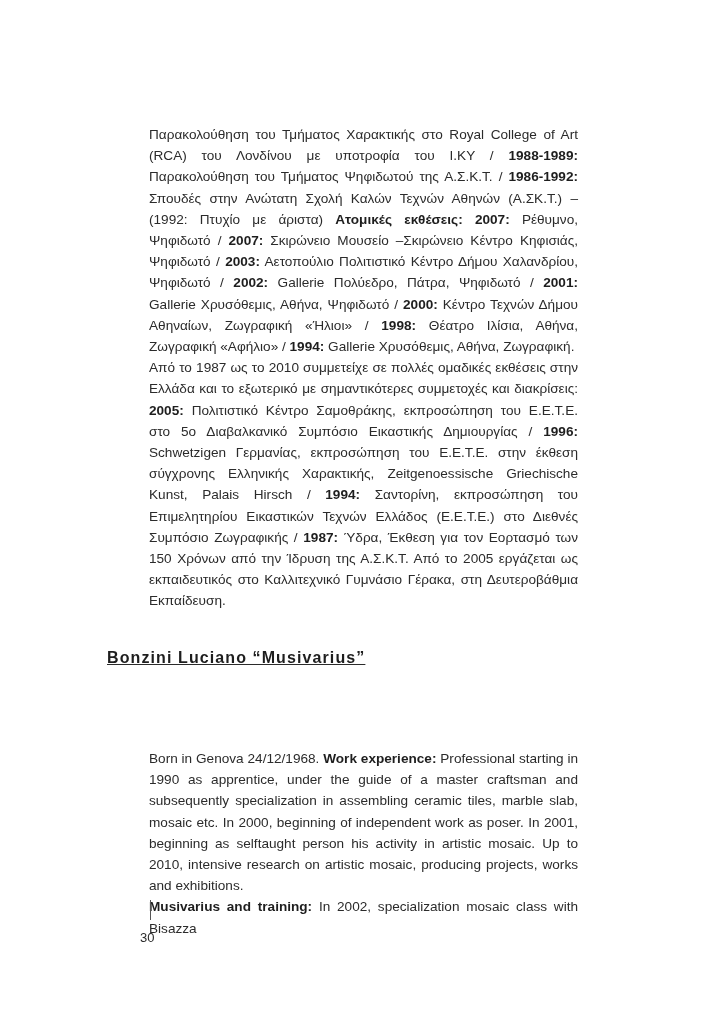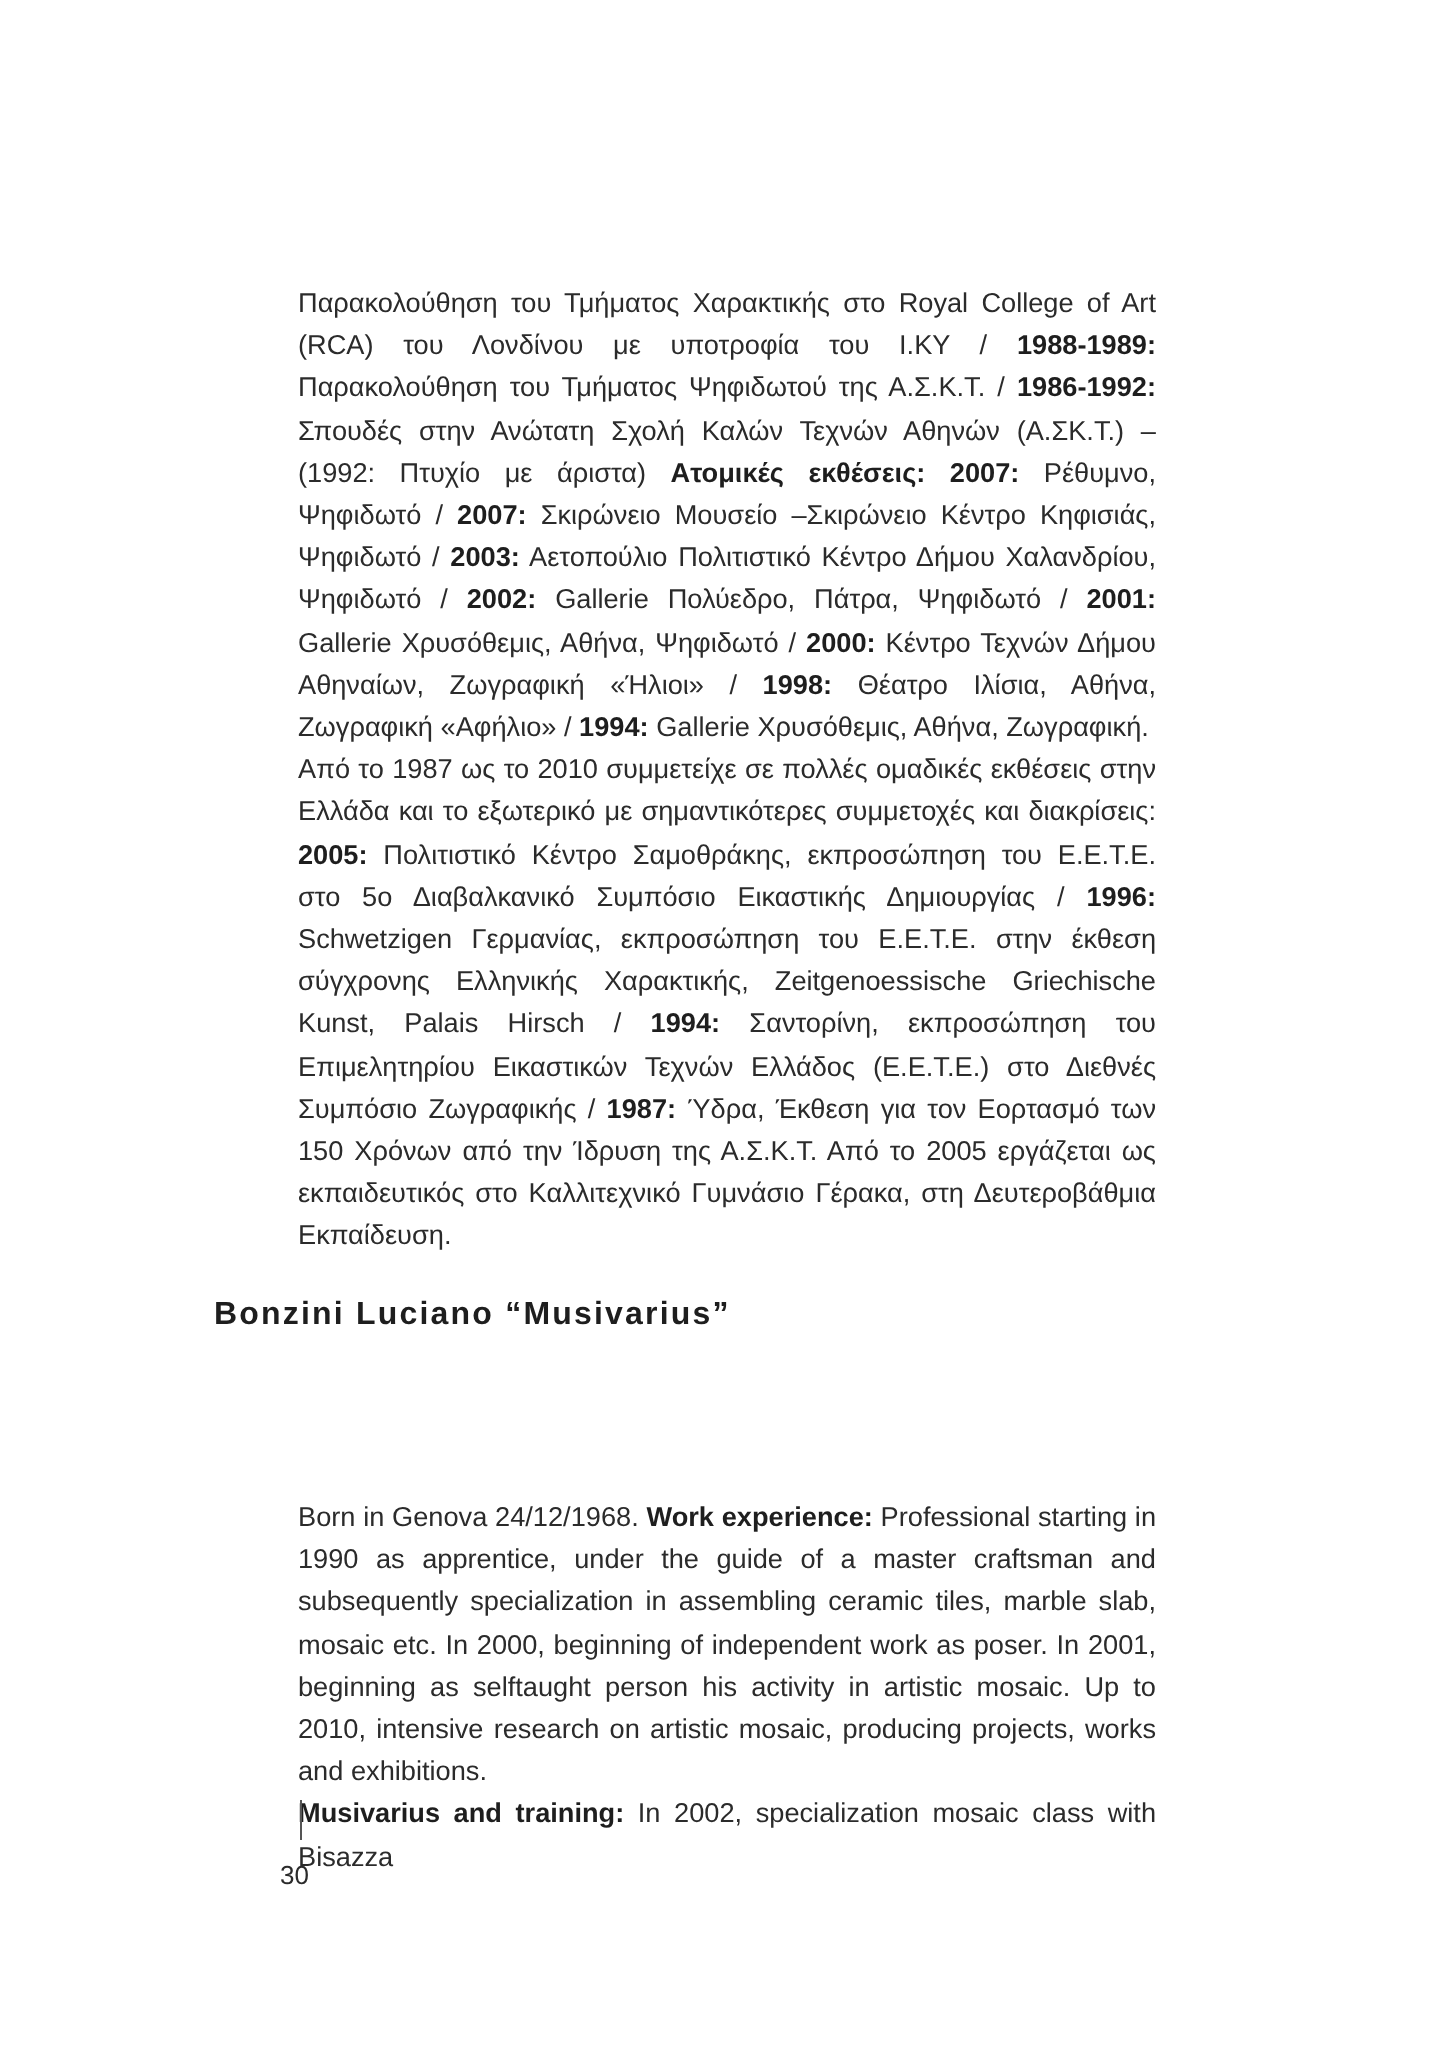--- a/index.html
+++ b/index.html
@@ -2,22 +2,22 @@
 <html><head>
 <meta charset="utf-8">
 <style>
   html, body { margin:0; padding:0; background:#ffffff; }
   body { width:726px; height:1024px; position:relative; overflow:hidden;
          font-family:"Liberation Sans", "DejaVu Sans", sans-serif; color:#2b2b2b; }
   .col { position:absolute; left:149px; width:429px; font-size:13.6px; line-height:21.2px;
          text-align:justify; }
   .col p { margin:0; }
   .col b { font-weight:bold; color:#1e1e1e; }
-  #greek { top:141px; }
-  #entry-head { position:absolute; left:107px; top:647px; }
+  #greek { top:124px; }
+  #entry-head { position:absolute; left:107px; top:647px;text-decoration:underline; }
   #entry-name { font-size:16px; font-weight:bold; letter-spacing:1.1px; color:#1e1e1e; line-height:22px; }
   #entry-country { font-size:12.5px; font-weight:bold; color:#1e1e1e; line-height:18px; margin-top:1px; }
   #english { top:748px; }
   #page-num { position:absolute; left:140px; top:901px; font-size:13px; color:#2b2b2b;
               font-family:"Liberation Sans Narrow","Liberation Sans", sans-serif;margin-top:29px; }
   #page-rule { position:absolute; left:150px; top:900px; width:1px; height:20px; background:#555; }
 </style>
 </head>
 <body>
 

